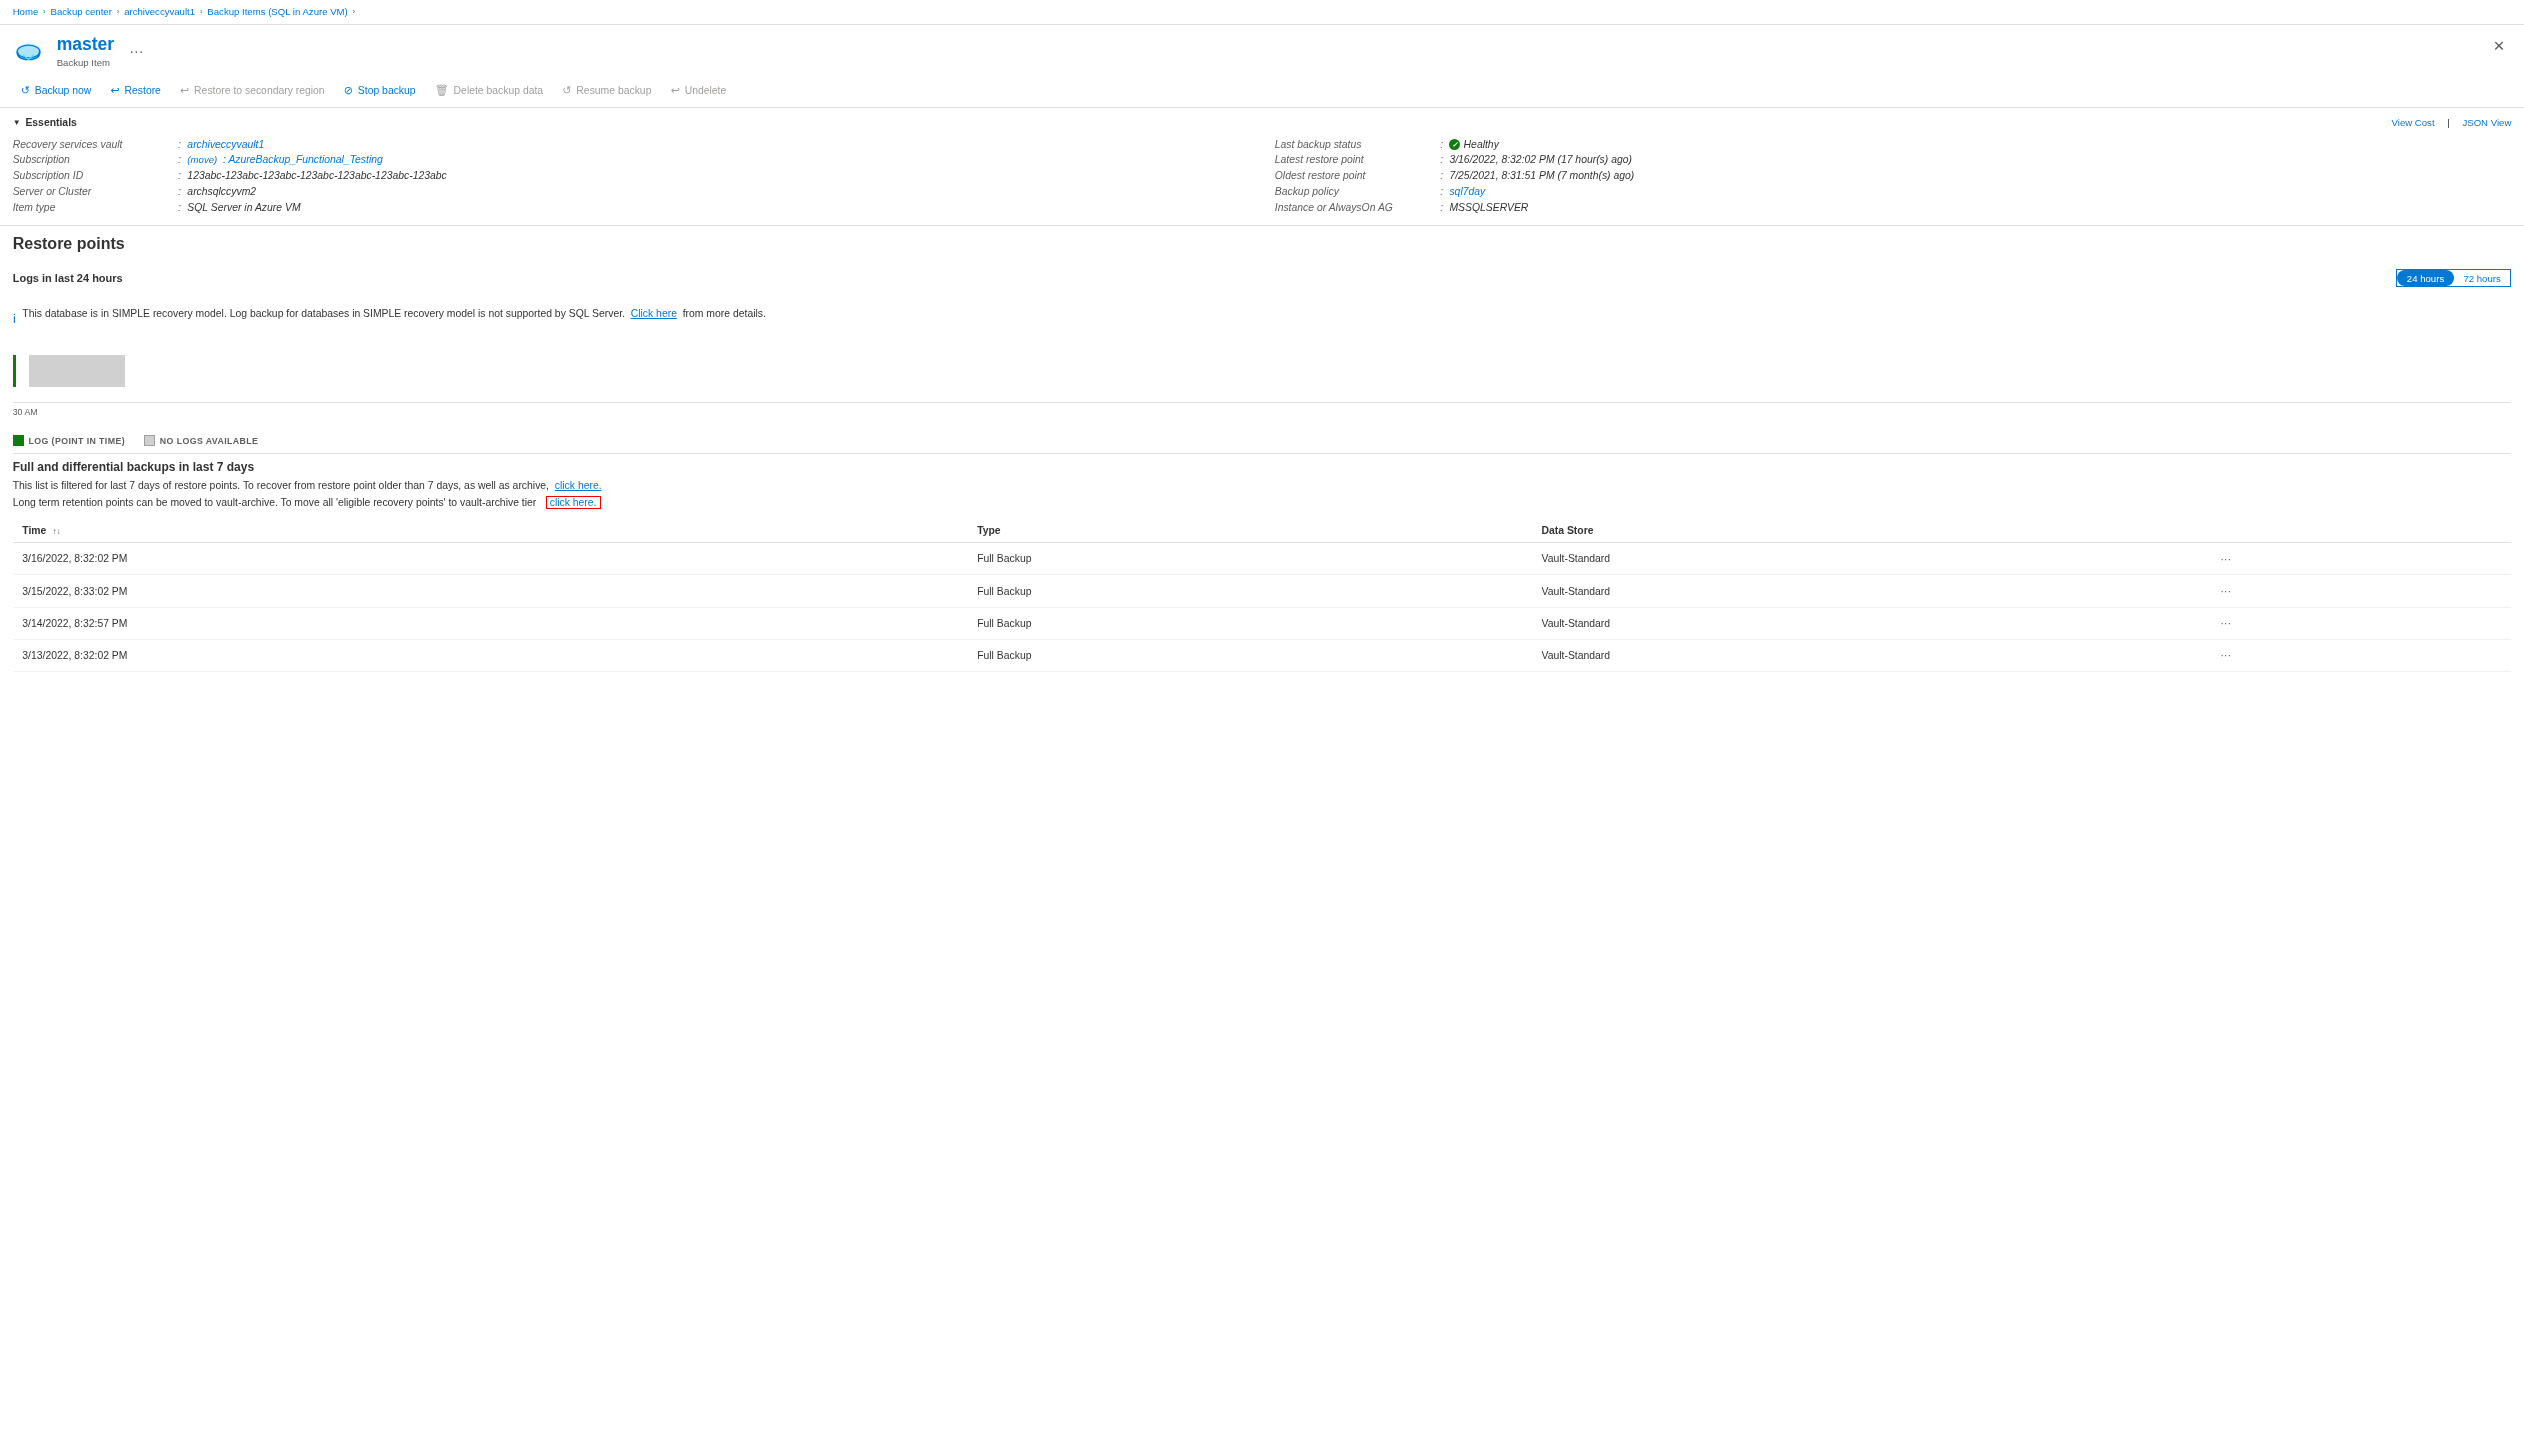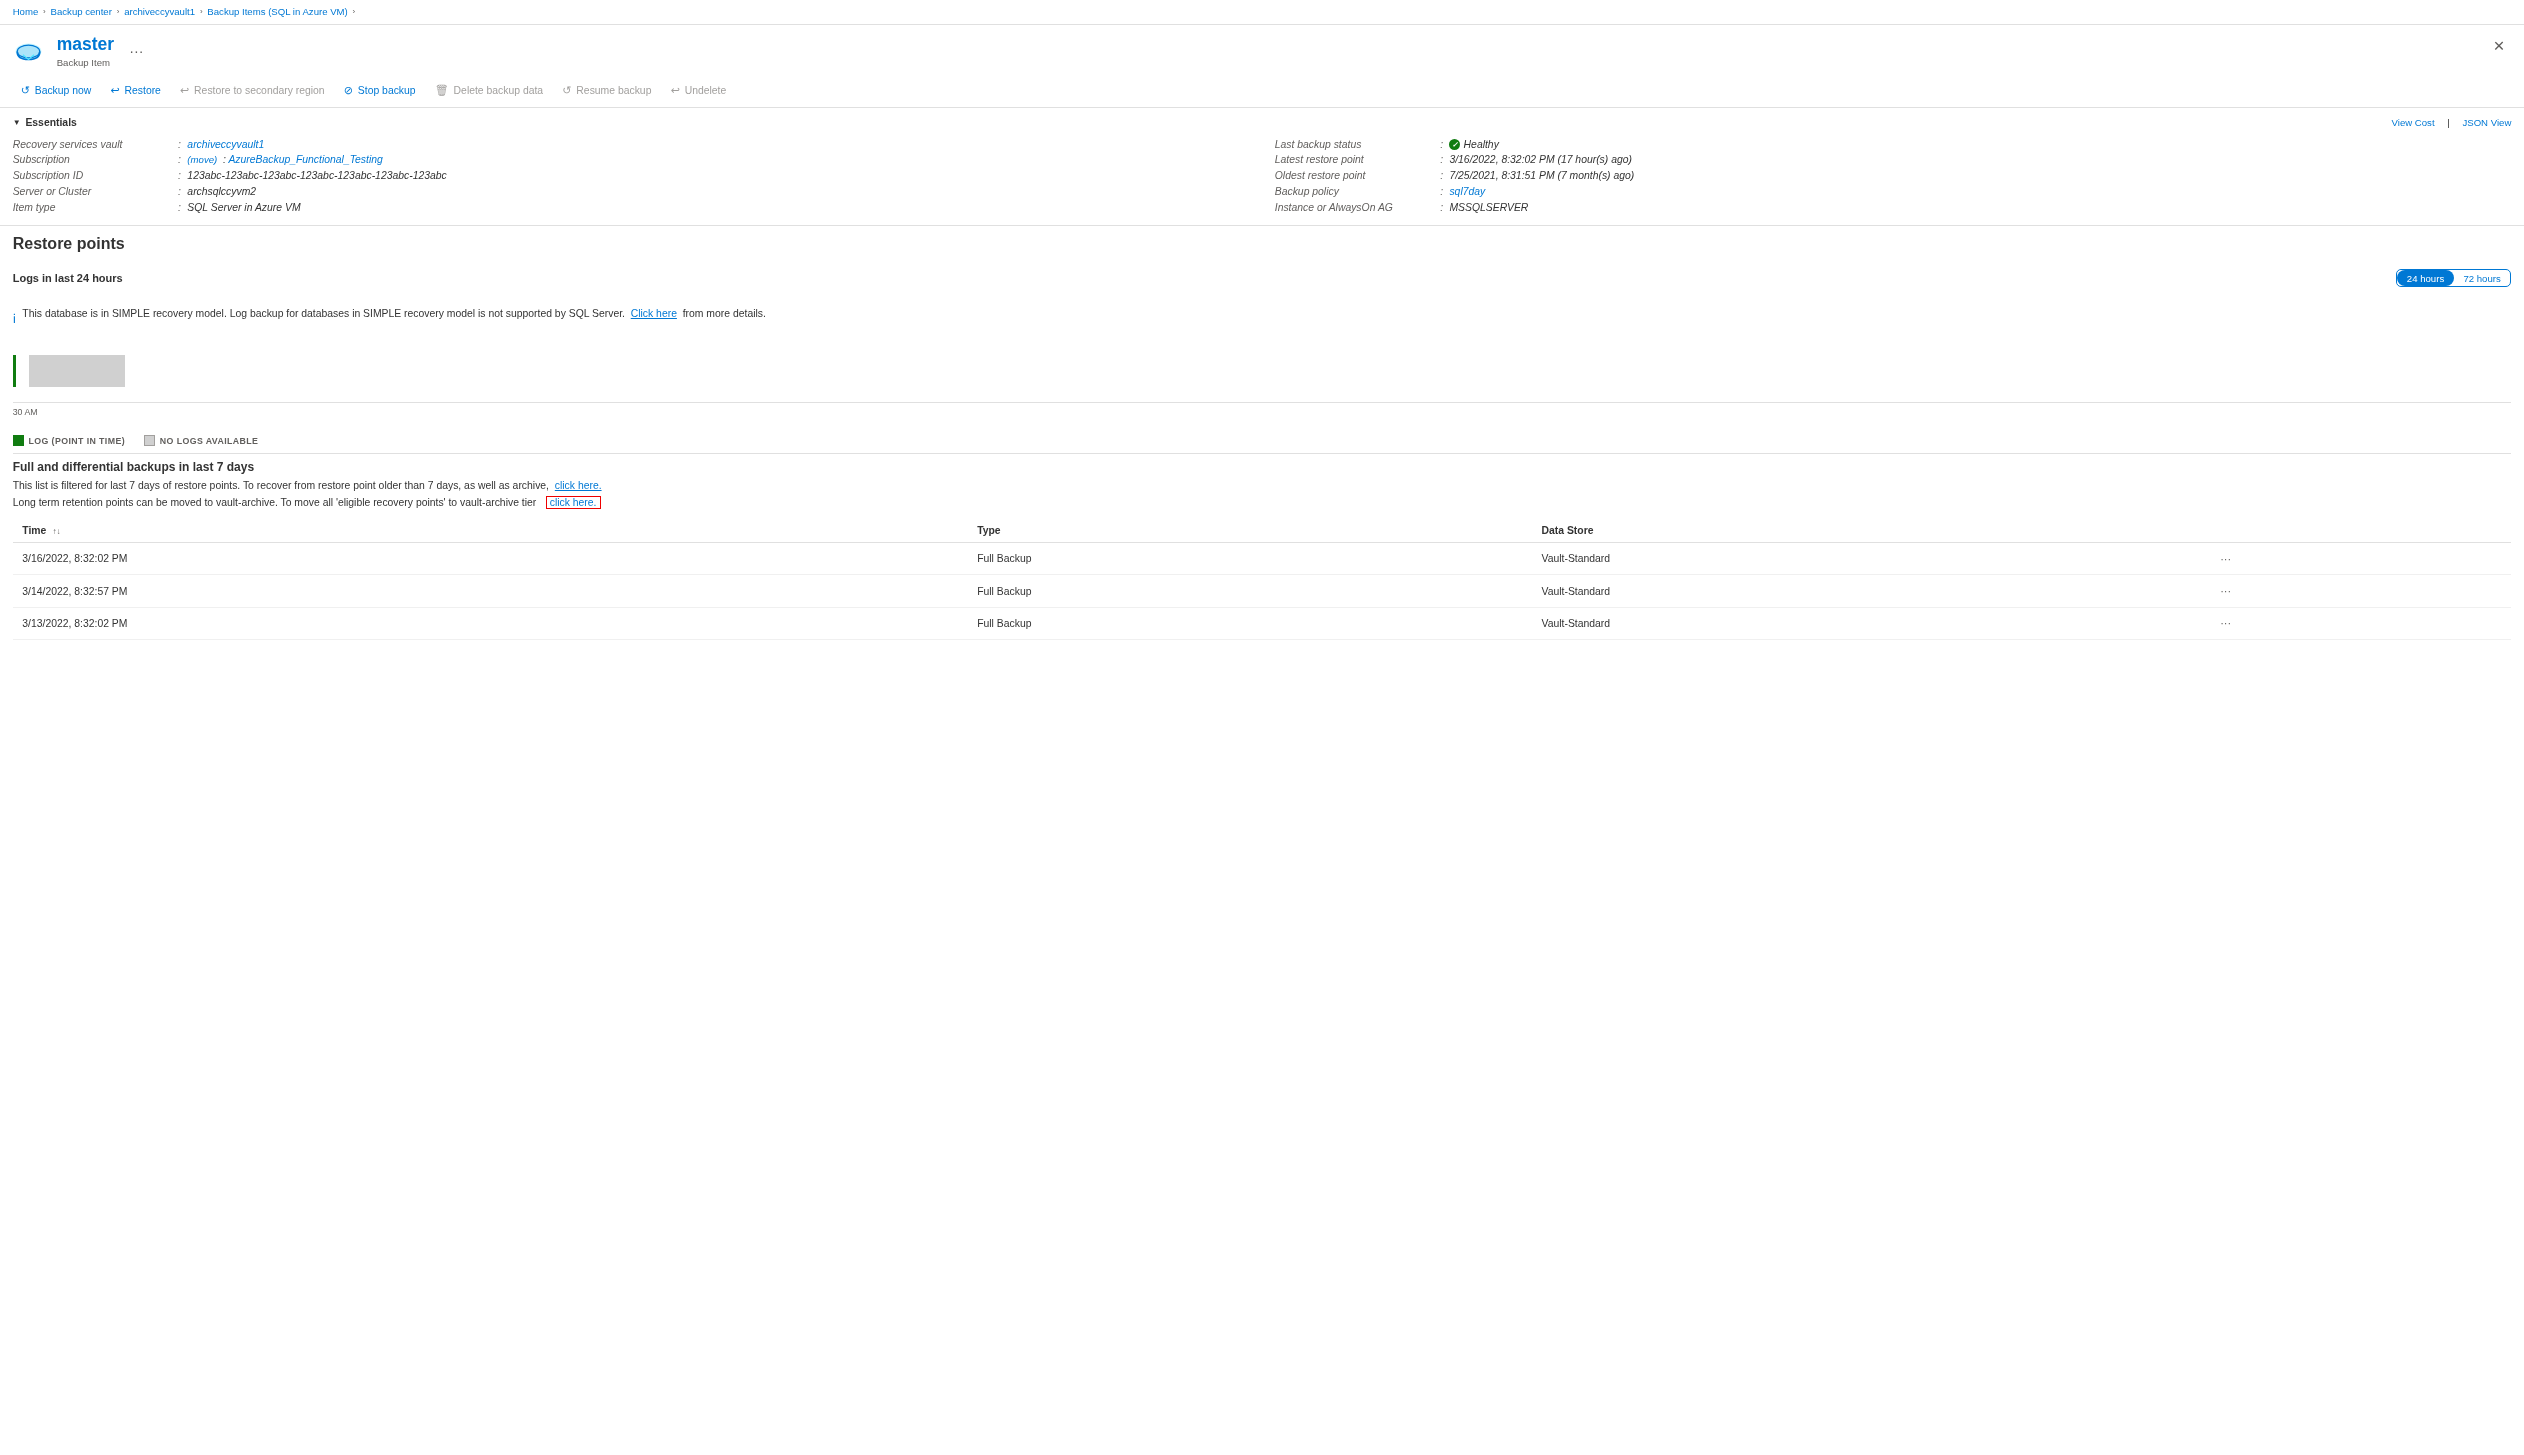--- a/index.html
+++ b/index.html
@@ -46,21 +46,21 @@
     .status-dot::after { content: '✓'; color: white; font-size: 7.2px; font-weight: bold; }
 
     
     .restore-points-section { padding: 9.6px 12.7px 0; }
     .section-heading { font-size: 16px; font-weight: 600; margin-bottom: 9.6px; }
 
     
     .logs-section { padding: 6.4px 12.7px; }
     .logs-header { display: flex; align-items: center; justify-content: space-between; margin-bottom: 8px; }
     .logs-title { font-size: 11px; font-weight: 600; }
-    .time-toggle { display: flex; border: 0.8px solid #0078d4; border-radius: 5px; overflow: hidden; }
+    .time-toggle { display: flex; border: 0.8px solid #0078d4; border-radius: 0; overflow: hidden; }
     .time-btn { padding: 2.4px 9.6px; font-size: 9.6px; cursor: pointer; border: none; background: none; color: #0078d4; }
     .time-btn.active { background: #0078d4; color: white; border-radius: 9.6px; }
 
     
     .info-banner { display: flex; align-items: flex-start; gap: 6.4px; padding: 6.4px 12.7px; font-size: 10.4px; color: #333; }
     .info-icon { color: #0078d4; font-size: 12.7px; margin-top: 0.8px; flex-shrink: 0; }
     .info-banner a { color: #0078d4; }
 
     
     .chart-area { padding: 6.4px 12.7px; margin-bottom: 6.4px; }
@@ -315,20 +315,28 @@
         </th>
         <th>Type</th>
         <th>Data Store</th>
         <th></th>
       </tr>
     </thead>
     <tbody id="backup-table-body">
 
     <tr>
     <td>3/16/2022, 8:32:02 PM</td>
+    <td>Full Backup</td>
+    <td>Vault-Standard</td>
+    <td>
+      <button class="row-menu-btn">···</button>
+    </td>
+  </tr>
+        <tr>
+    <td>3/15/2022, 8:33:02 PM</td>
     <td>Full Backup</td>
     <td>Vault-Standard</td>
     <td>
       <button class="row-menu-btn">···</button>
     </td>
   </tr>
         <tr>
     <td>3/14/2022, 8:32:57 PM</td>
     <td>Full Backup</td>
     <td>Vault-Standard</td>

